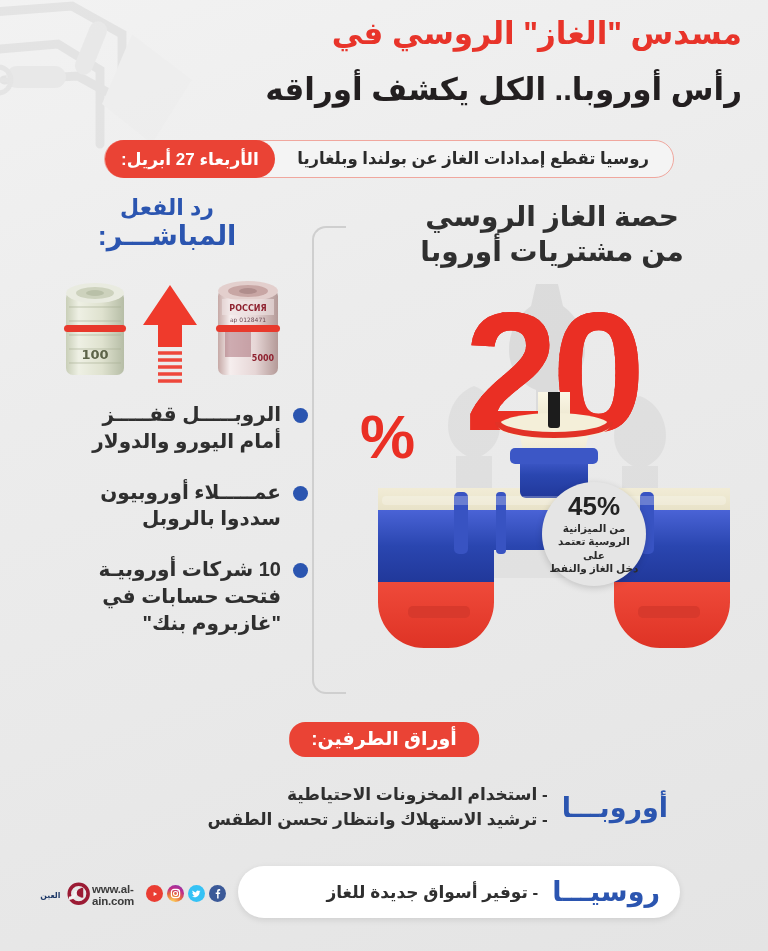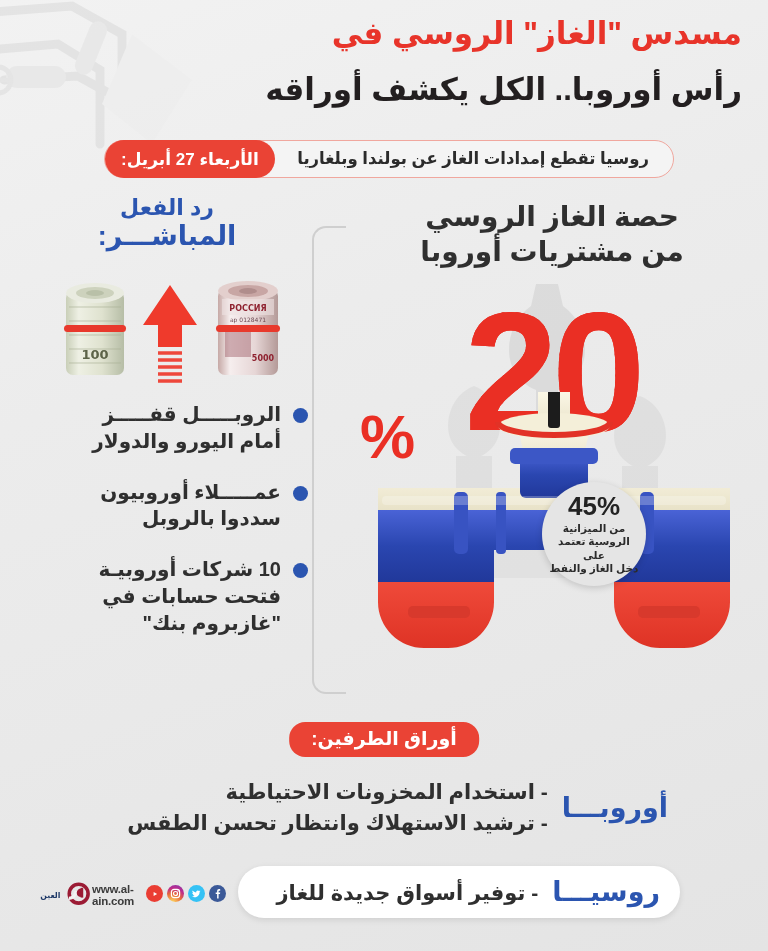--- a/index.html
+++ b/index.html
@@ -236,21 +236,21 @@
     flex: 0 0 auto;
     color: #2b55b0;
     font-size: 27px; font-weight: 800;
     letter-spacing: -0.5px;
     padding: 0 12px 0 14px;
     text-align: right;
   }
   .side-list {
     flex: 1;
     text-align: right;
-    font-size: 21px; font-weight: 600;
+    font-size: 17px; font-weight: 600;
     color: #2f2f2f;
     line-height: 1.46;
     letter-spacing: -0.25px;
     padding-left: 6px;
   }
   .side-list div { white-space: nowrap; }
   .side-russia .side-list { line-height: 1; }
 
   
   .footer-brand {

